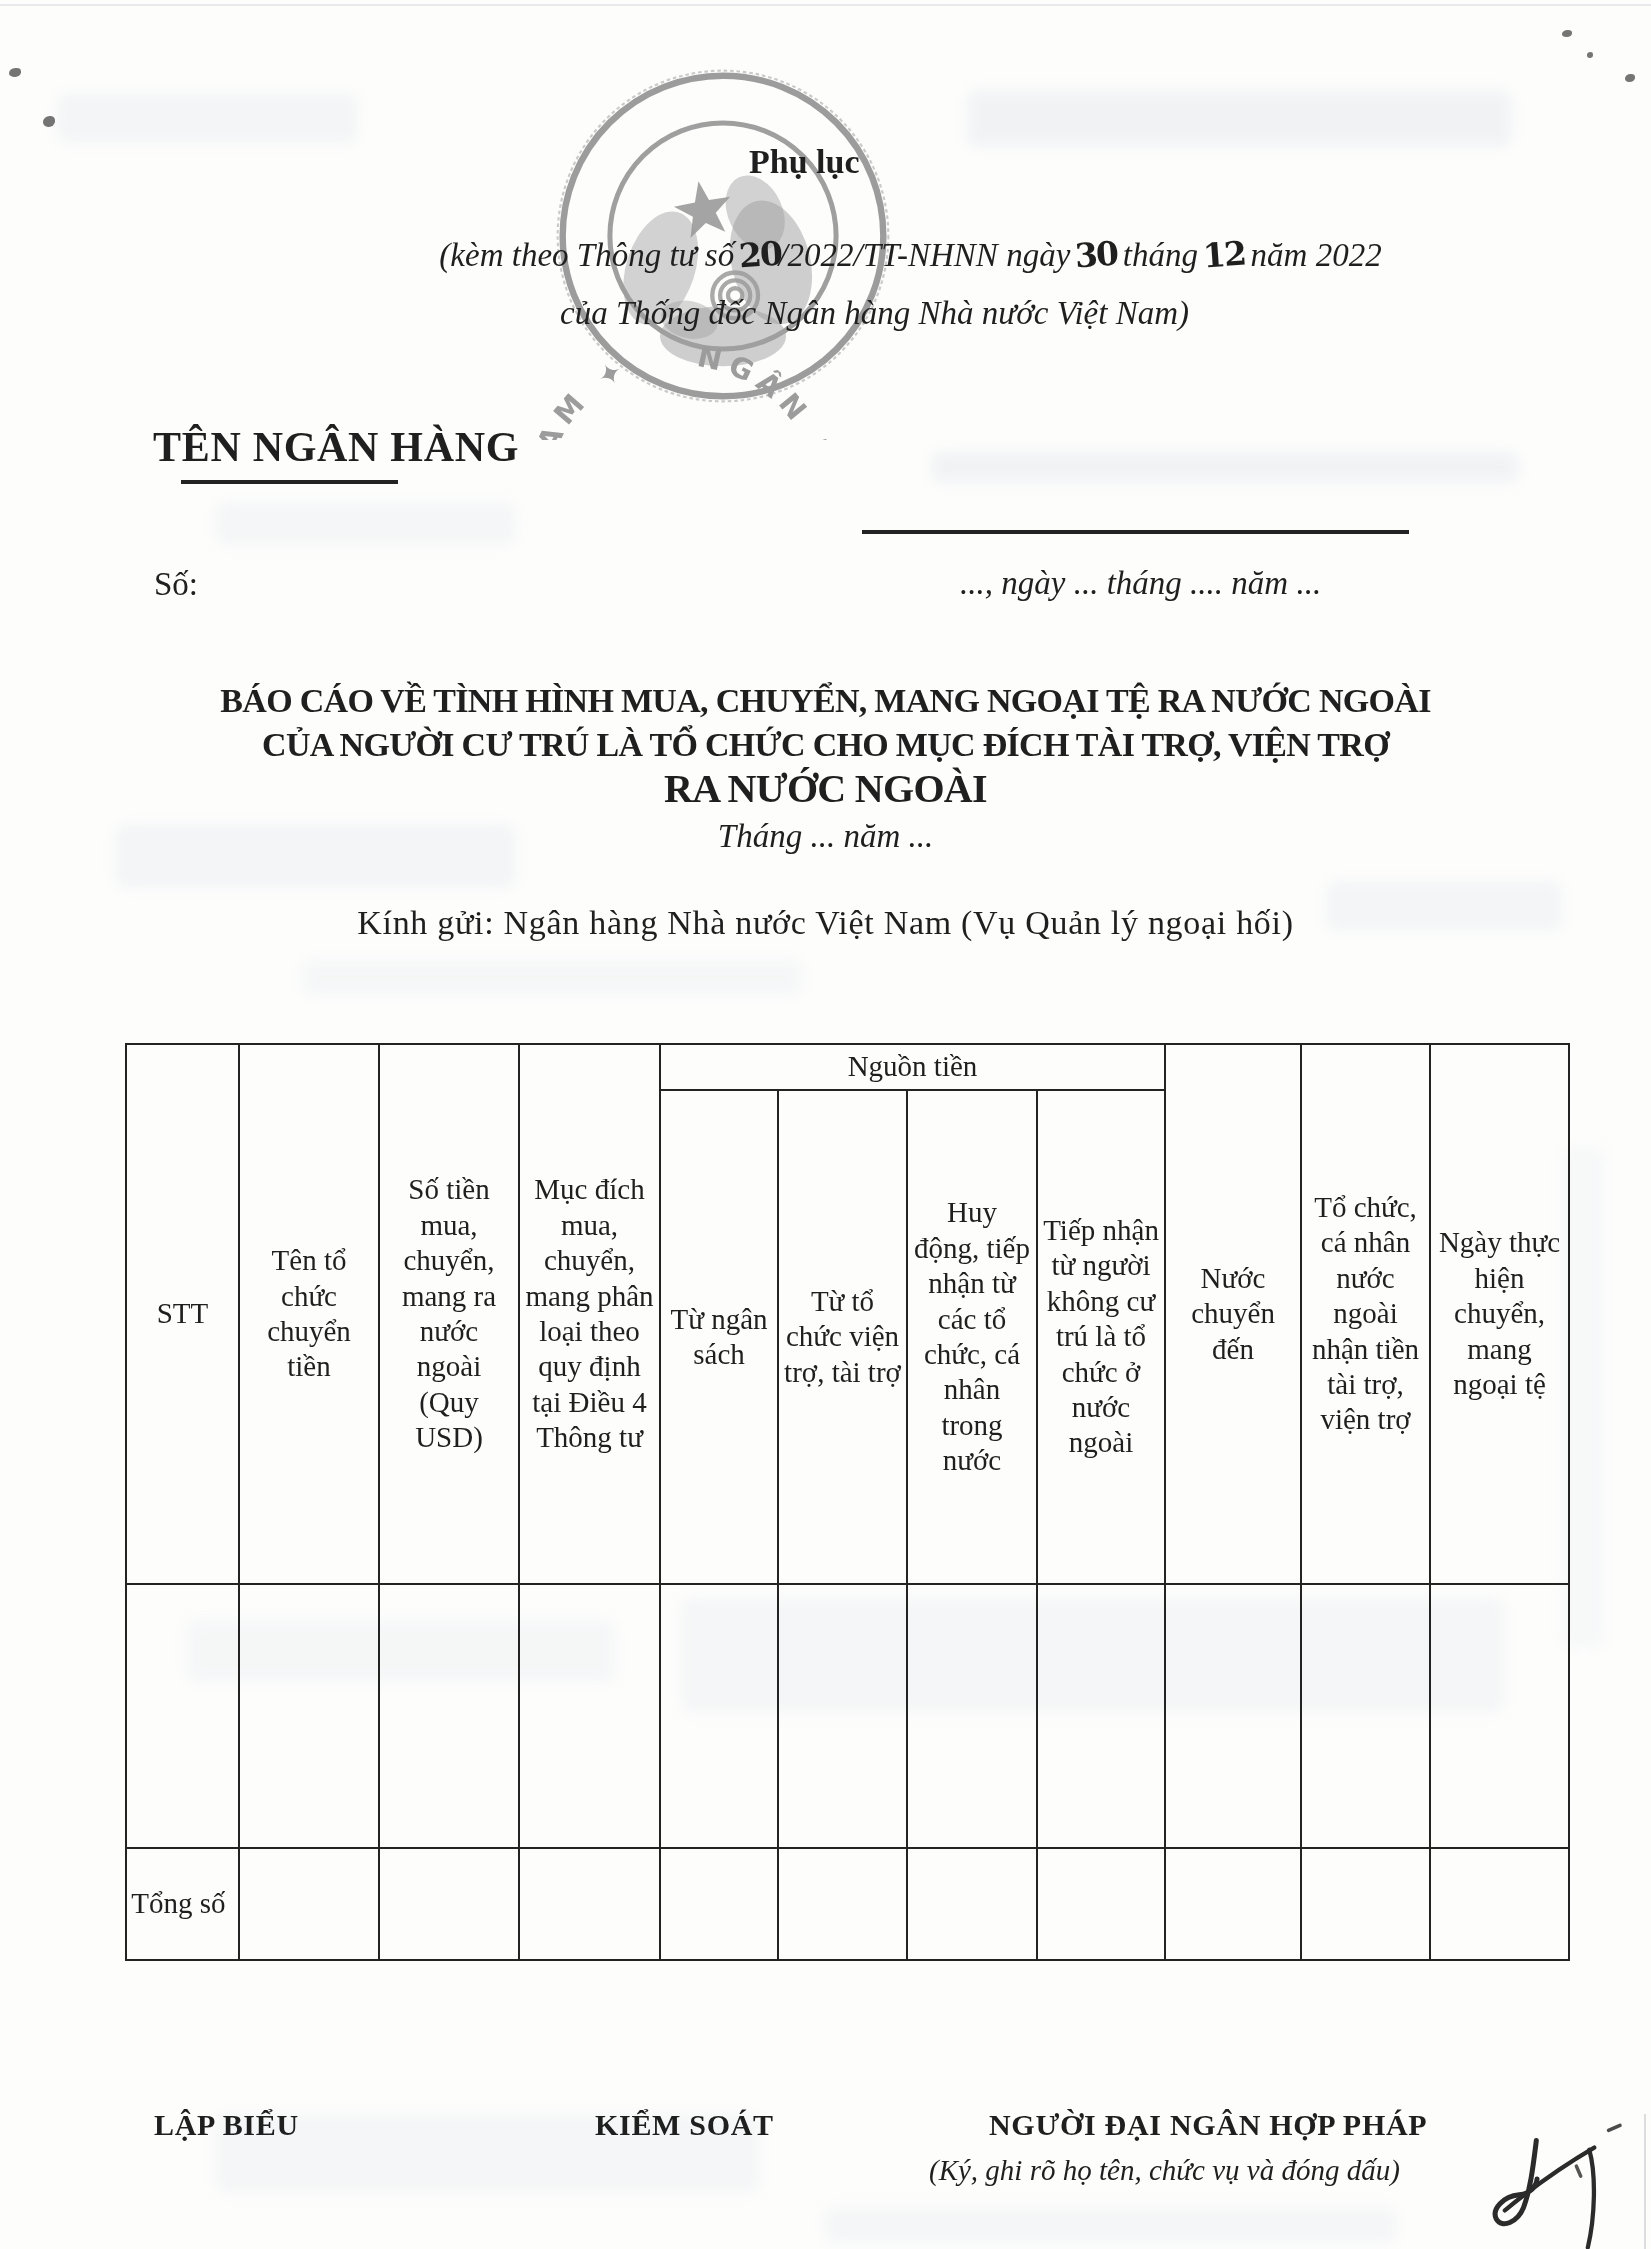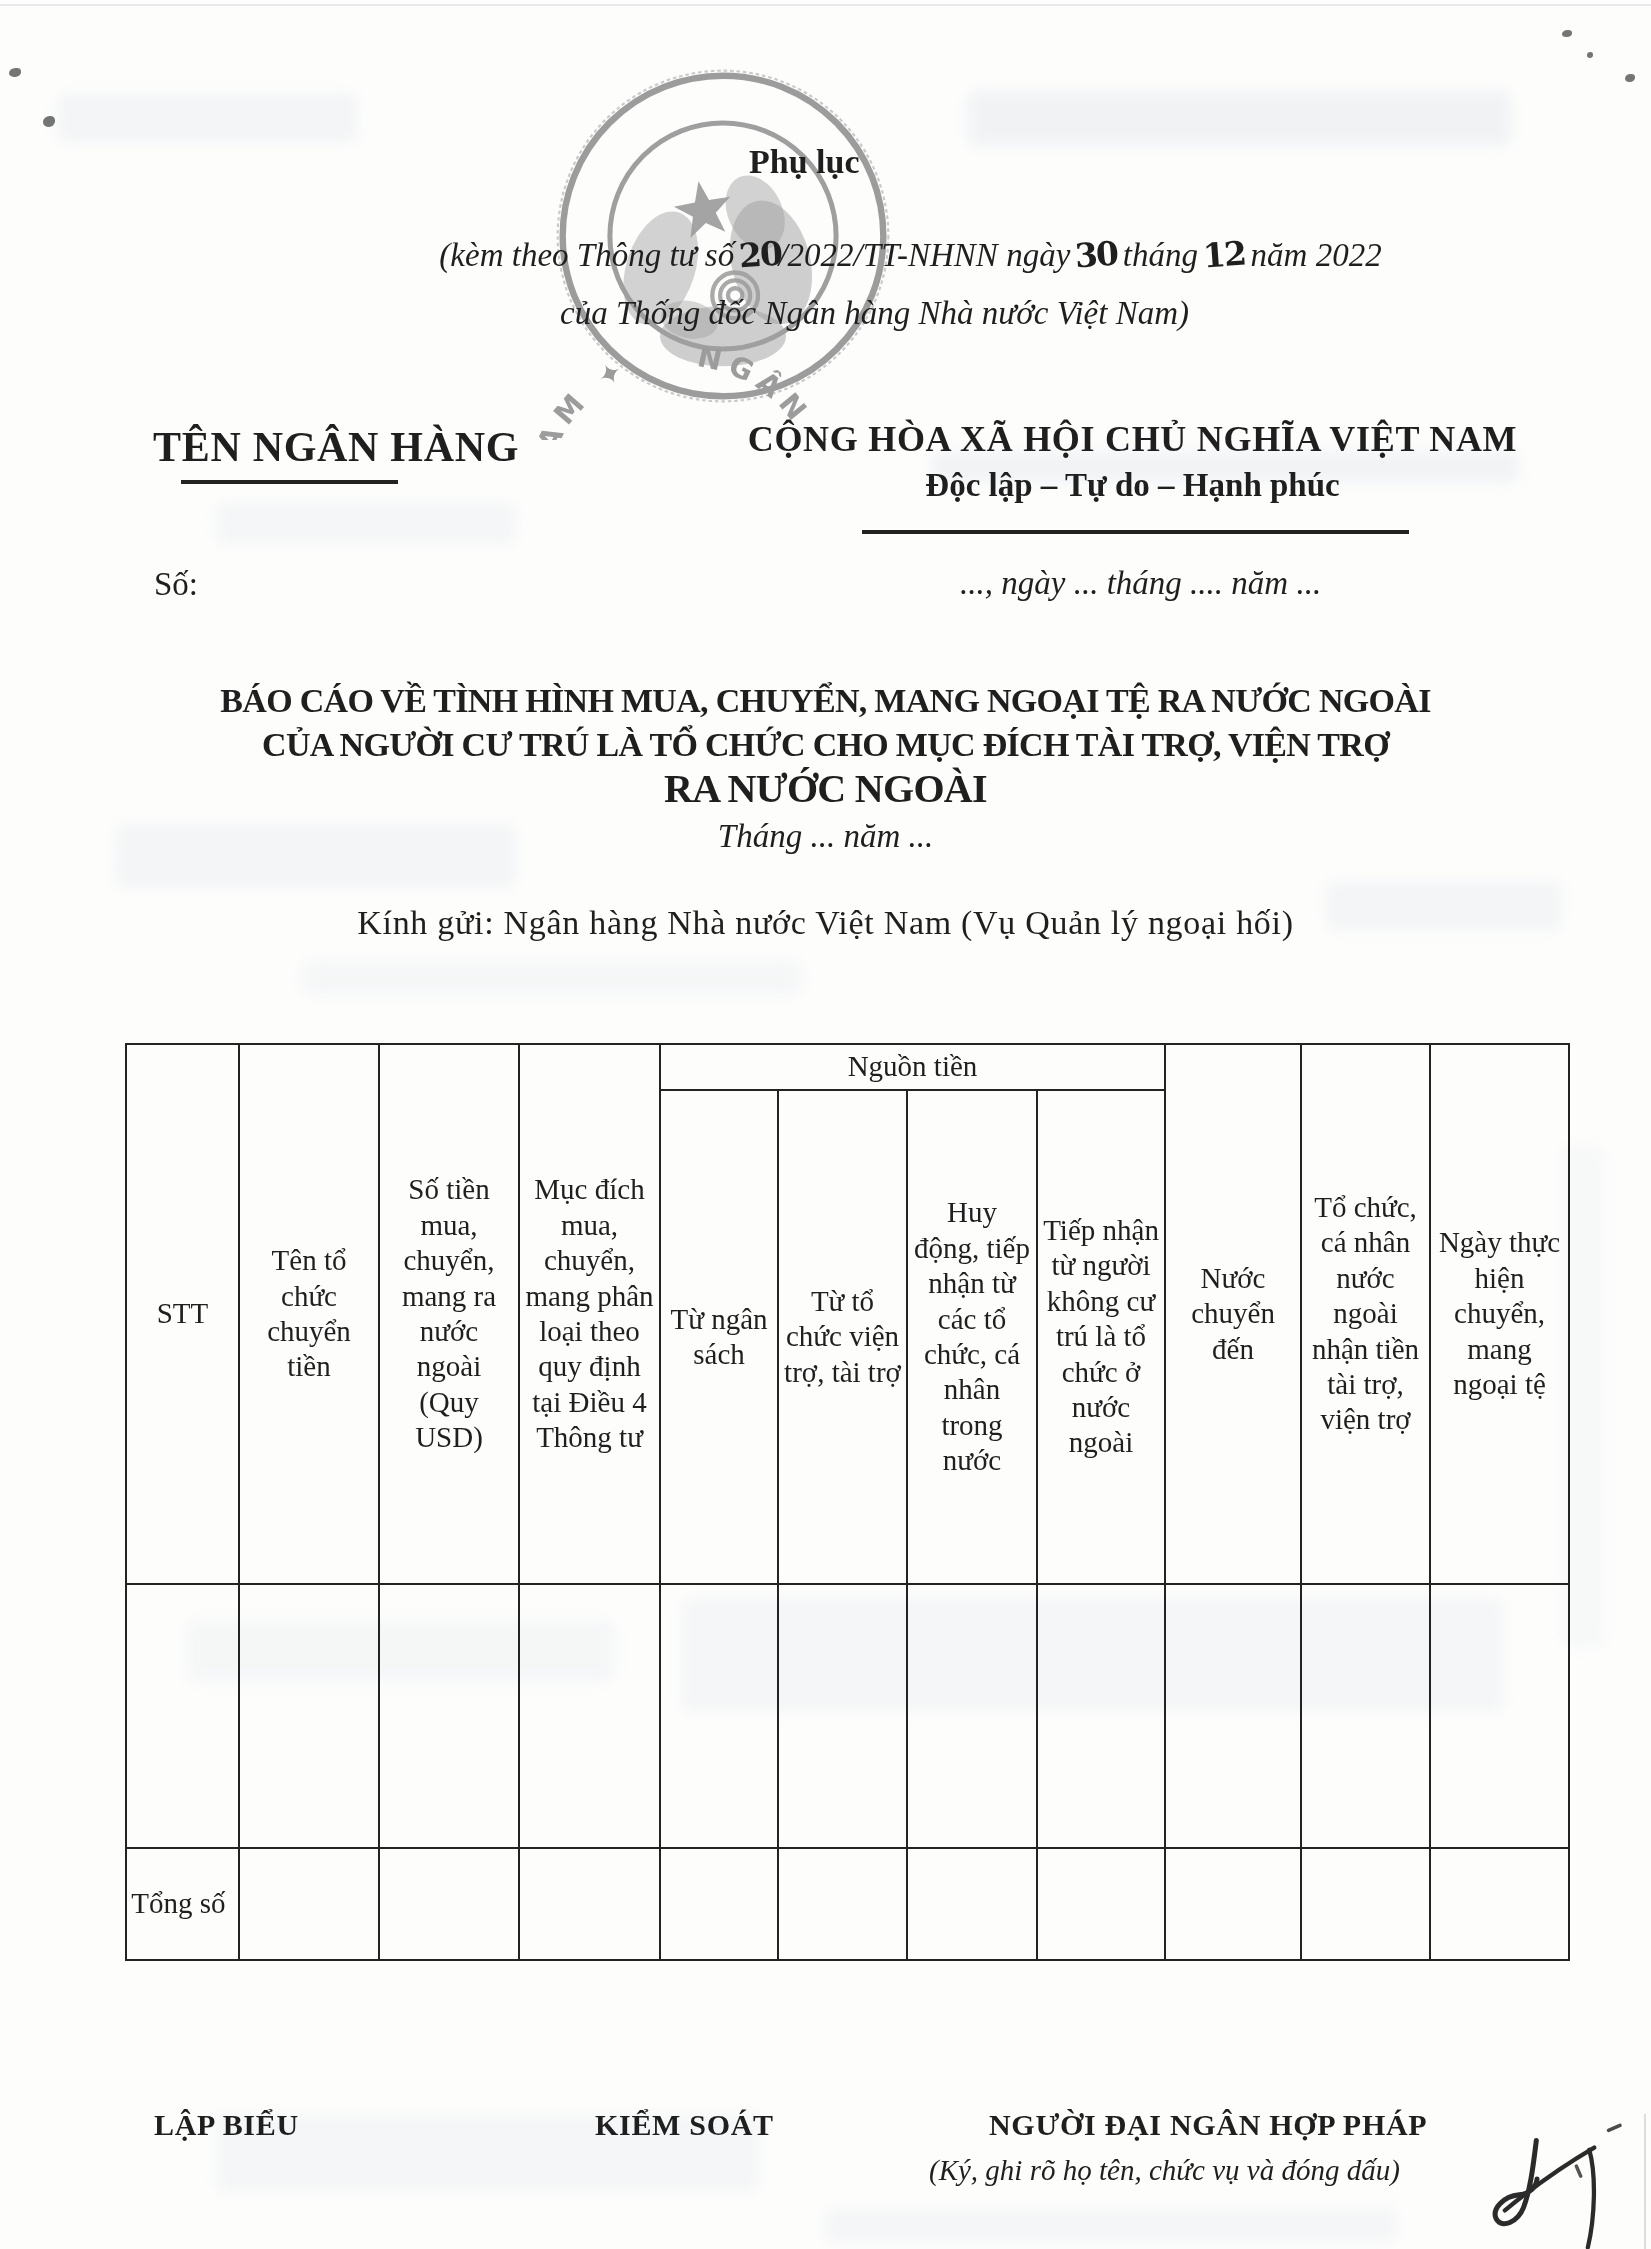--- a/index.html
+++ b/index.html
@@ -93,22 +93,20 @@
     <span>tháng</span>
     <span class="hw">12</span>
     <span>năm 2022</span>
   </div>
   <div class="abs i center" style="left:287px;top:295px;width:1175px;font-size:33px;z-index:3;">của Thống đốc Ngân hàng Nhà nước Việt Nam)</div>
 
   <div class="abs b" style="left:153px;top:423px;font-size:42px;letter-spacing:0.7px;">TÊN NGÂN HÀNG</div>
   <div class="rule" style="left:181px;top:480px;width:217px;"></div>
   <div class="abs" style="left:154px;top:566px;font-size:33px;">Số:</div>
 
-  <div class="abs b center" style="left:706px;top:418px;width:853px;font-size:36px;letter-spacing:0.7px;">CỘNG HÒA XÃ HỘI CHỦ NGHĨA VIỆT NAM</div>
-  <div class="abs b center" style="left:706px;top:467px;width:853px;font-size:33px;">Độc lập – Tự do – Hạnh phúc</div>
   <div class="rule" style="left:862px;top:530px;width:547px;"></div>
   <div class="abs i" style="left:960px;top:565px;font-size:33px;">..., ngày ...  tháng .... năm ...</div>
 
   <div class="abs center" style="left:109px;top:679px;width:1433px;line-height:44px;">
     <div class="b" style="font-size:34px;letter-spacing:-0.7px;">BÁO CÁO VỀ TÌNH HÌNH MUA, CHUYỂN, MANG NGOẠI TỆ RA NƯỚC NGOÀI</div>
     <div class="b" style="font-size:34px;letter-spacing:-0.7px;">CỦA NGƯỜI CƯ TRÚ LÀ TỔ CHỨC CHO MỤC ĐÍCH TÀI TRỢ, VIỆN TRỢ</div>
     <div class="b" style="font-size:40px;letter-spacing:-0.7px;">RA NƯỚC NGOÀI</div>
     <div class="i" style="font-size:33px;margin-top:2.9px;">Tháng ... năm ...</div>
   </div>
 

